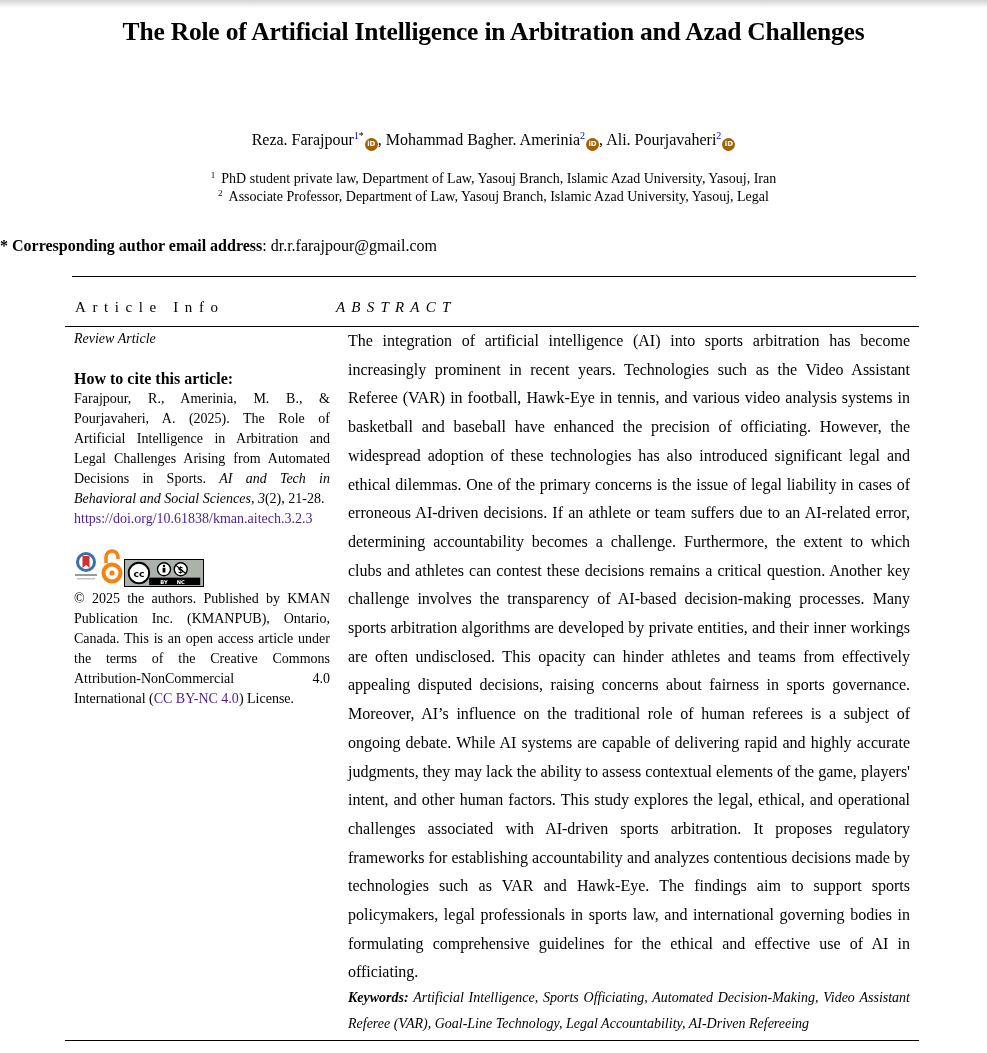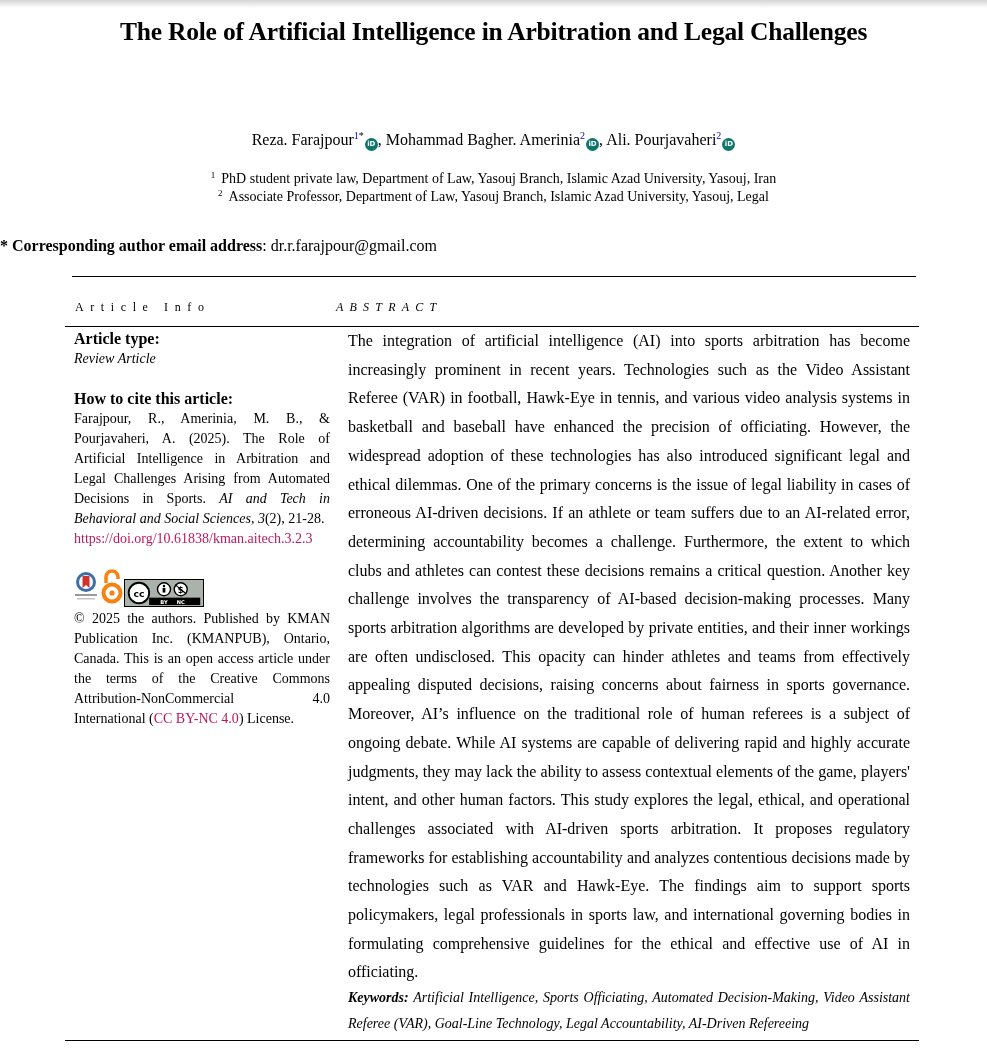--- a/index.html
+++ b/index.html
@@ -17,53 +17,53 @@
     letter-spacing: -0.2px;
   }
   .authors {
     position: absolute; left: 0; width: 987px; top: 126px;
     text-align: center; font-size: 16px; line-height: 20px;
   }
   .authors sup { font-size: 10px; color: #0000ee; vertical-align: 6px; }
   .authors sup.star { color: #000; }
   .orcid {
     display: inline-block; width: 13px; height: 13px; border-radius: 50%;
-    background: #0f766e; color: #fff; font-family: "DejaVu Sans", sans-serif;
+    background: #a16207; color: #fff; font-family: "DejaVu Sans", sans-serif;
     font-size: 7px; font-weight: bold; line-height: 13px; text-align: center;
     vertical-align: -1px; margin-left: 1px;
   }
   .affil {
     position: absolute; left: 0; width: 987px; text-align: center;
     font-size: 14px; line-height: 18px;
   }
   .affil sup { font-size: 9px; vertical-align: 5px; margin-right: 6px; }
   .affil1 { top: 166px; }
   .affil2 { top: 184px; }
   .corr {
     position: absolute; left: 0; width: 987px; top: 236px; 
     font-size: 16px; line-height: 20px;
   }
   .corr b { font-weight: bold; }
   .rule { position: absolute; height: 1px; background: #000; }
   .rule-top { left: 72px; width: 844px; top: 276px; }
   .rule-mid { left: 65px; width: 854px; top: 326px; }
   .rule-bottom { left: 65px; width: 854px; top: 1040px; }
   .spaced-head {
-    position: absolute; top: 298px; font-size: 12px; line-height: 18px;
+    position: absolute; top: 298px; font-size: 15px; line-height: 18px;
     letter-spacing: 6.6px;
   }
   .info-head { left: 75px; }
   .abs-head { left: 336px; letter-spacing: 6.2px; font-style: italic; }
   .left-col {
     position: absolute; left: 74px; width: 256px; top: 329px;
     font-size: 14px; line-height: 20px; text-align: justify;
   }
   .left-col .lbl { font-weight: bold; font-size: 16px; line-height: 20px; }
   .left-col .it { font-style: italic; }
-  .left-col a { color: #be185d; text-decoration: none; }
+  .left-col a { color: #4c1d95; text-decoration: none; }
   .left-col .block2 { margin-top: 20px; }
   .logos { height: 40px; margin-top: 20px; margin-bottom: 0; position: relative; }
   .crossmark {
     position: absolute; left: 0; top: 2px; width: 24px; height: 30px;
   }
   .oa { position: absolute; left: 26px; top: 0; width: 24px; height: 36px; }
   .cc {
     position: absolute; left: 50px; top: 10px; width: 80px; height: 28px;
     background: #aab2ab; border: 1px solid #000; box-sizing: border-box;
   }
@@ -77,21 +77,21 @@
     font-size: 14px; line-height: 26px; text-align: justify; font-style: italic;
   }
   .keywords b { font-weight: bold; }
 </style>
 </head>
 <body>
 
 <div class="top-shadow"></div>
 
 <div class="title">
-  <div>The Role of Artificial Intelligence in Arbitration and Legal Challenges</div>
+  <div>The Role of Artificial Intelligence in Arbitration and Azad Challenges</div>
 </div>
 
 <div class="authors">
   <span>Reza. Farajpour</span><sup>1</sup><sup class="star">*</sup><span class="orcid">iD</span><span>, </span>
   <span>Mohammad Bagher. Amerinia</span><sup>2</sup><span class="orcid">iD</span><span>, </span>
   <span>Ali. Pourjavaheri</span><sup>2</sup><span class="orcid">iD</span>
 </div>
 
 <div class="affil affil1">
   <sup>1</sup><span>PhD student private law, Department of Law, Yasouj Branch, Islamic Azad University, Yasouj, Iran</span>
@@ -105,21 +105,20 @@
 </div>
 
 <div class="rule rule-top"></div>
 
 <div class="spaced-head info-head">Article Info</div>
 <div class="spaced-head abs-head">ABSTRACT</div>
 
 <div class="rule rule-mid"></div>
 
 <div class="left-col">
-  <div class="lbl">Article type:</div>
   <div class="it">Review Article</div>
 
   <div class="lbl block2">How to cite this article:</div>
   <div><span>Farajpour, R., Amerinia, M. B., &amp; Pourjavaheri, A. (2025). The Role of Artificial Intelligence in Arbitration and Legal Challenges Arising from Automated Decisions in Sports. </span><span class="it">AI and Tech in Behavioral and Social Sciences,</span> <span class="it">3</span><span>(2), 21-28.</span></div>
   <div><a href="#">https://doi.org/10.61838/kman.aitech.3.2.3</a></div>
 
   <div class="logos">
     <svg class="crossmark" viewBox="0 0 24 30">
       <circle cx="12" cy="11" r="10" fill="#3c6fa9"></circle>
       <circle cx="12" cy="11" r="7" fill="#ffffff"></circle>

